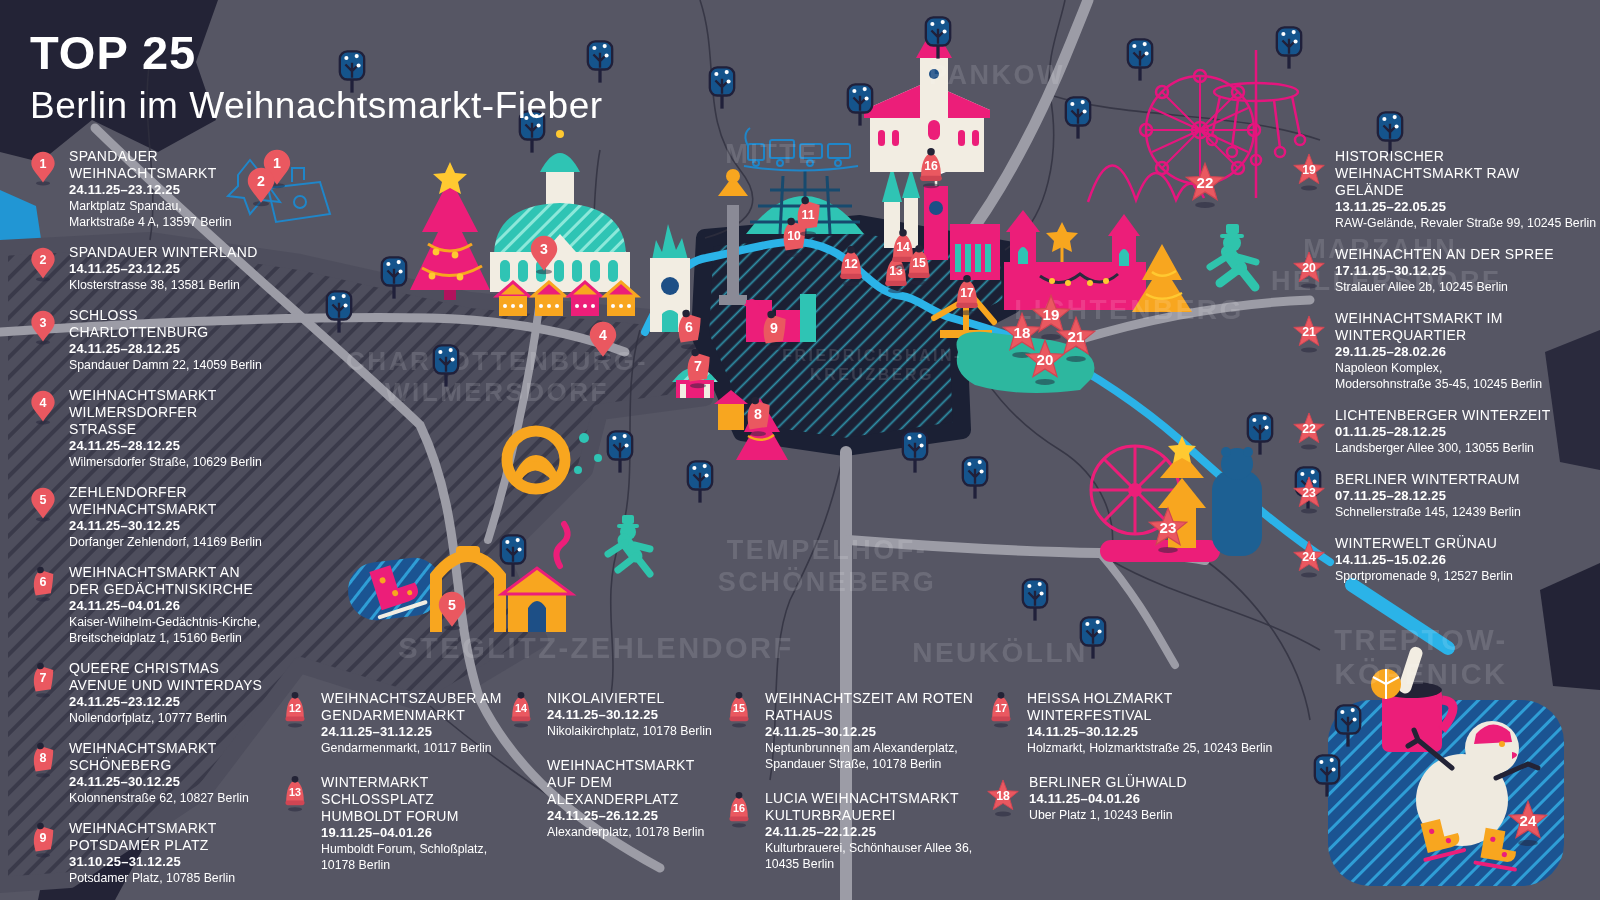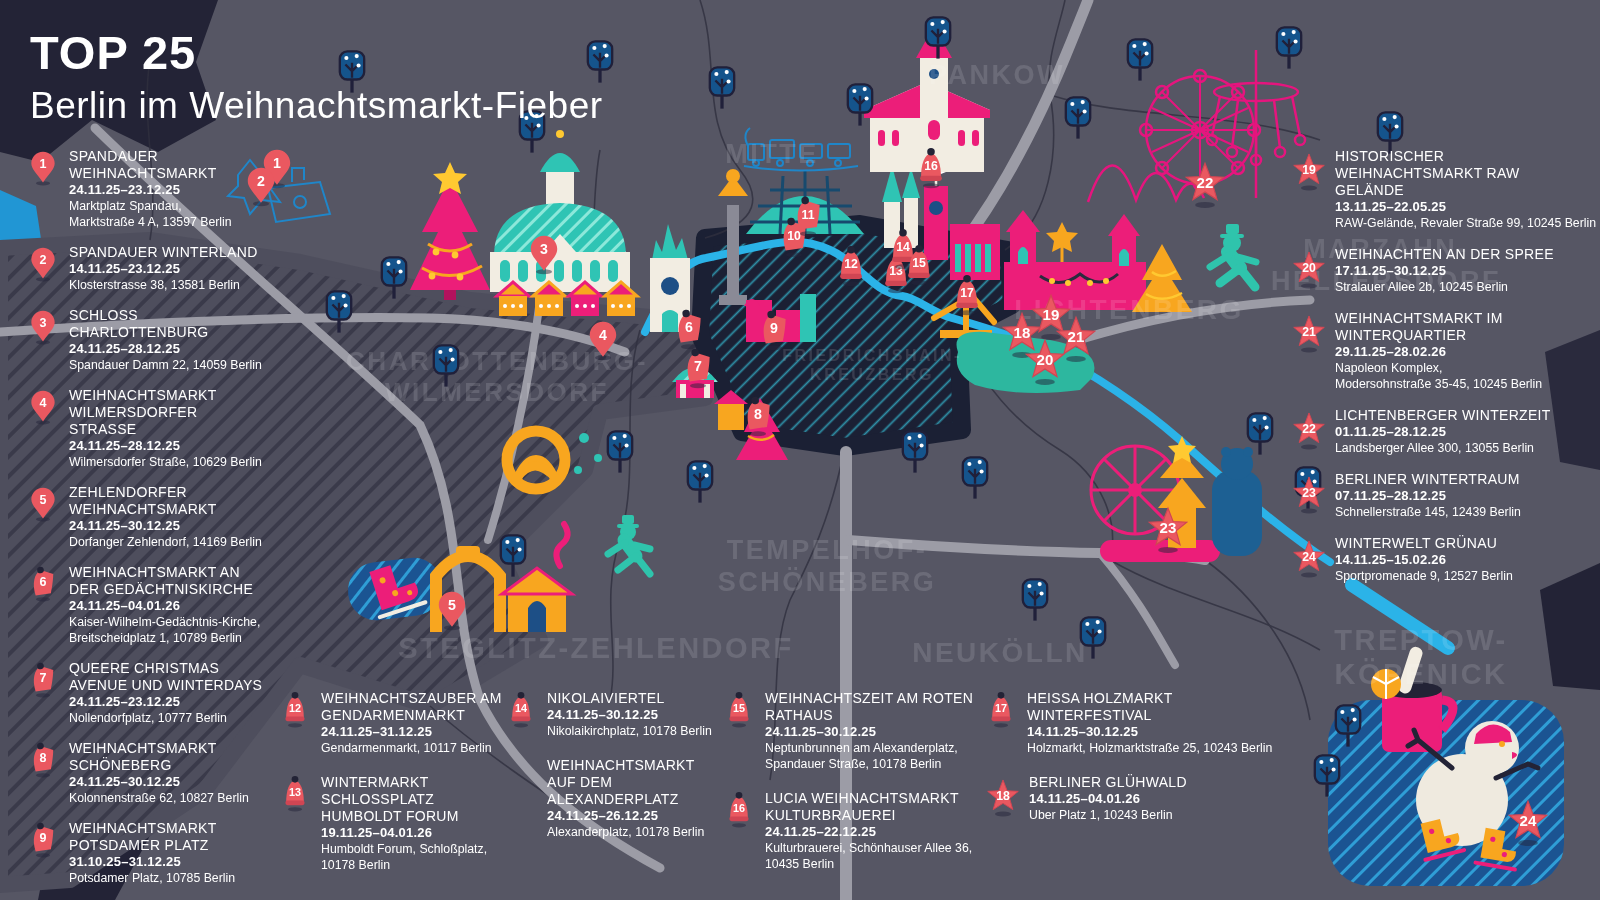--- a/index.html
+++ b/index.html
@@ -954,21 +954,21 @@
               <path d="M7 35 C4.5 20 9 9 17 5.5 L31.5 12.5 C29.5 24 26.5 31.5 25.5 35 Z" fill="#ea5860"></path>
               <circle cx="17" cy="5.5" r="4" fill="#232336"></circle>
             </g>
             <text x="18" y="25" text-anchor="middle" fill="#fff" font-family="Liberation Sans, sans-serif" font-weight="bold" font-size="15">6</text>
           </svg>
         </div>
         <div class="entry-text">
           <div class="entry-title">WEIHNACHTSMARKT AN DER GEDÄCHTNISKIRCHE</div>
           <div class="entry-dates">24.11.25–04.01.26</div>
           <div class="entry-addr">Kaiser-Wilhelm-Gedächtnis-Kirche,</div>
-          <div class="entry-addr">Breitscheidplatz 1, 10789 Berlin</div>
+          <div class="entry-addr">Breitscheidplatz 1, 15160 Berlin</div>
         </div>
       </div>
       <div class="entry">
         <div class="entry-icon">
           <svg width="30" height="37" viewBox="0 0 36 44">
             <ellipse cx="18" cy="41" rx="8.5" ry="2.6" fill="#23233a" opacity=".5"></ellipse>
             <g transform="rotate(-8 18 20)">
               <path d="M7 35 C4.5 20 9 9 17 5.5 L31.5 12.5 C29.5 24 26.5 31.5 25.5 35 Z" fill="#ea5860"></path>
               <circle cx="17" cy="5.5" r="4" fill="#232336"></circle>
             </g>

